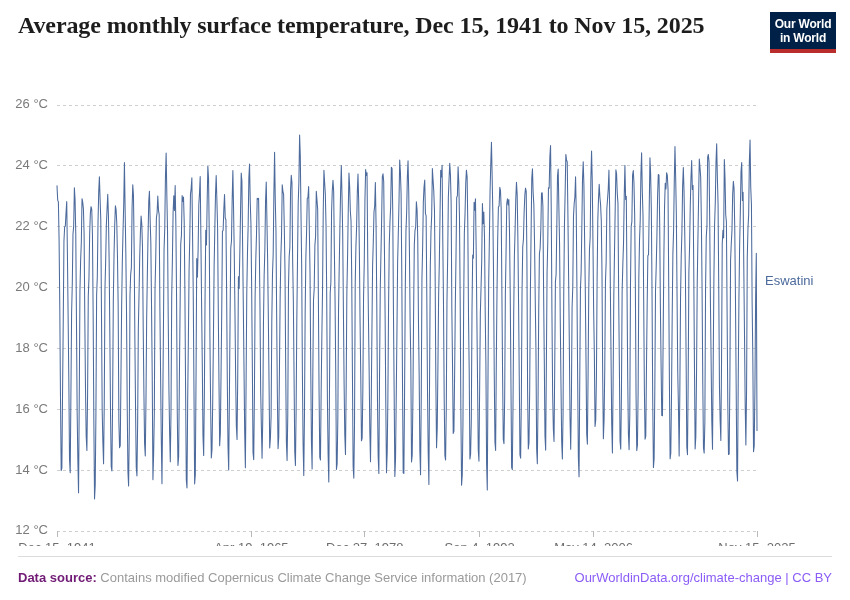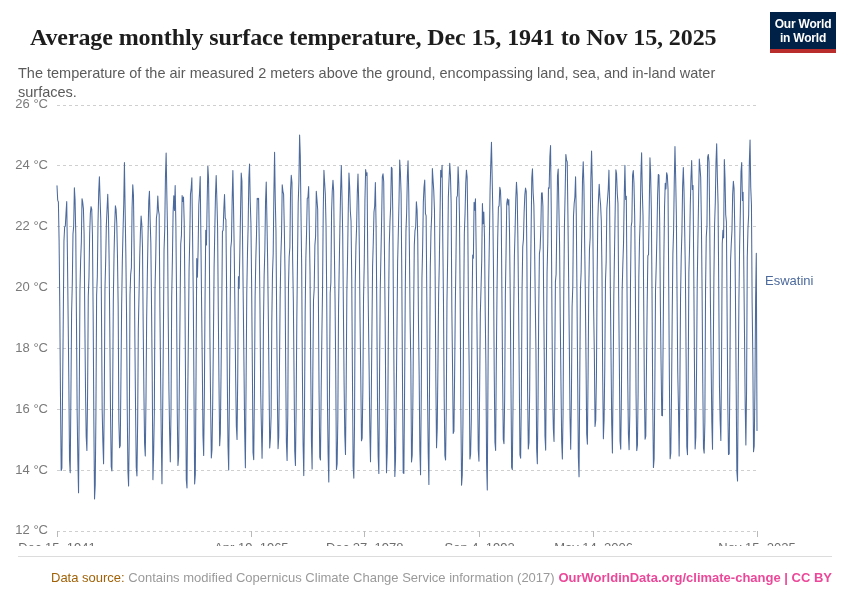--- a/index.html
+++ b/index.html
@@ -28,21 +28,21 @@
     top: 12px;
     right: 18px;
   }
   .chart-title {
     font-family: "Liberation Serif", serif;
     font-size: 24px;
     font-weight: 700;
     color: #1d1d1d;
     letter-spacing: -0.1px;
     line-height: 1.15;
-    margin: 12px;
+    margin: 0;
     max-width: 740px;
   }
   .chart-subtitle {
     font-family: "Liberation Sans", sans-serif;
     font-size: 14.5px;
     font-weight: 400;
     color: #5b5b5b;
     line-height: 1.35;
     margin: 6px 0 0 0;
     max-width: 725px;
@@ -144,34 +144,32 @@
     display: flex;
     align-items: center;
     justify-content: space-between;
     font-family: "Liberation Sans", sans-serif;
     font-size: 13px;
     color: #9a9a9a;
     white-space: nowrap;
   }
   .footer-left { color: #9a9a9a; }
   .footer-left .src-strong {
-    color: #a16207;
-    font-weight: 400;
-    margin-left: 33px;
-  }
-  .footer-right { color: #ec4899; font-weight: bold; }
+    color: #701a75;
+    font-weight: 700;
+  }
+  .footer-right { color: #8b5cf6; }
 </style>
 </head>
 <body>
 
 <div id="owid-chart">
 
   <div class="header">
     <h1 class="chart-title">Average monthly surface temperature, Dec 15, 1941 to Nov 15, 2025</h1>
-    <p class="chart-subtitle">The temperature of the air measured 2 meters above the ground, encompassing land, sea, and in-land water surfaces.</p>
   </div>
 
   <div class="owid-logo" style="background: rgb(0, 33, 71); border-bottom-color: rgb(185, 45, 45);">
     <span class="logo-line">Our World</span>
     <span class="logo-line">in World</span>
   </div>
 
   <div class="plot-wrap">
     <svg class="plot-svg" id="plot-svg" width="850" height="450" viewBox="0 0 850 450">
       <g id="grid-layer">

